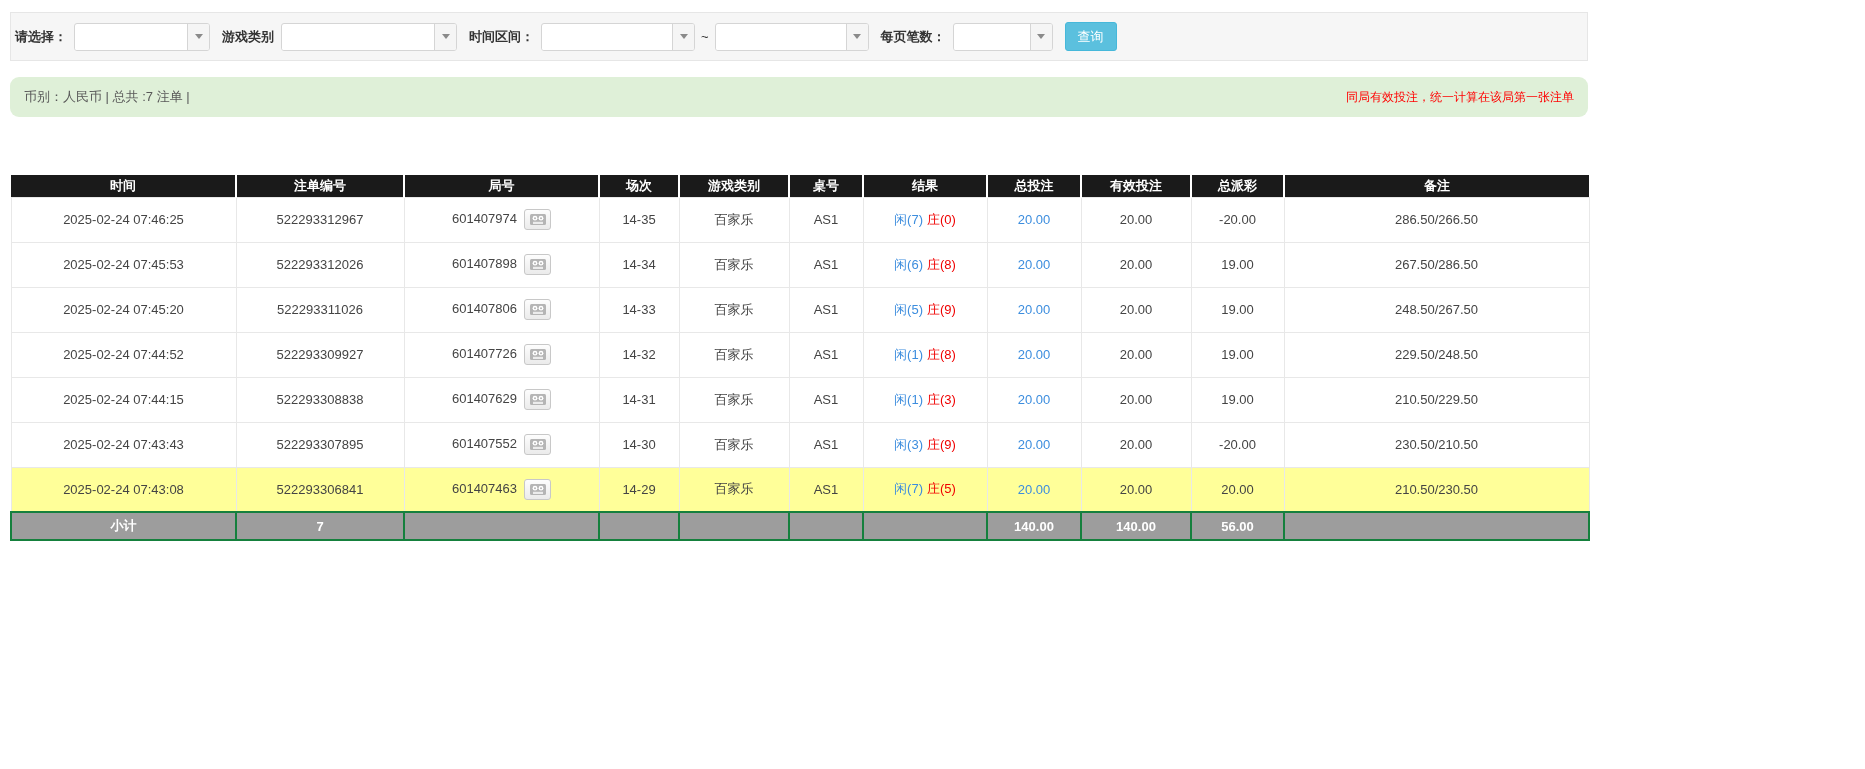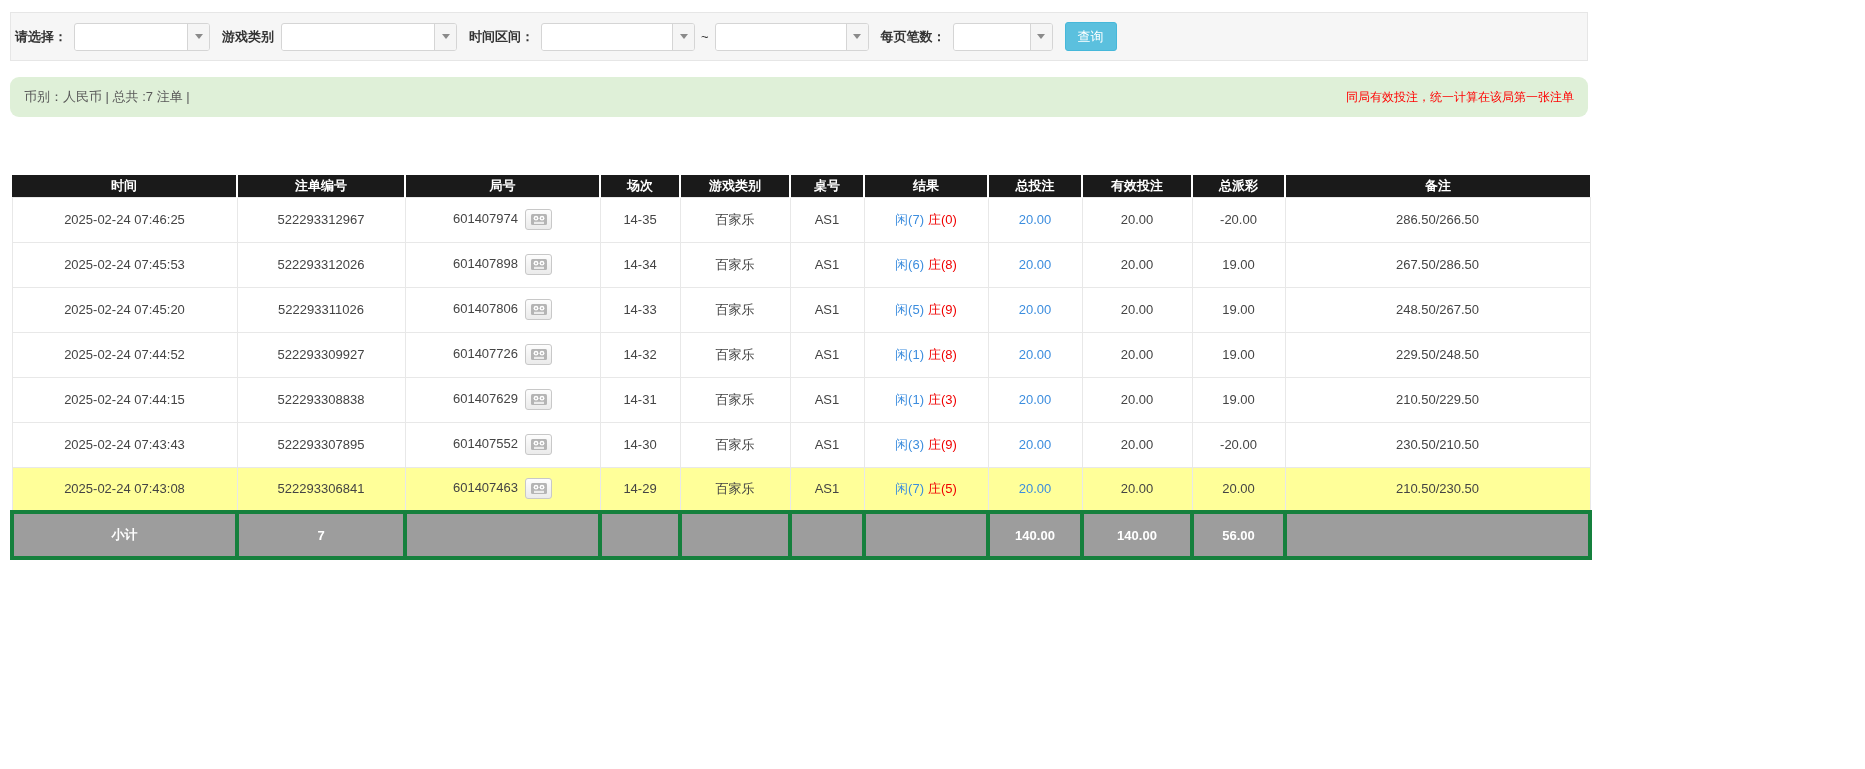--- a/index.html
+++ b/index.html
@@ -72,21 +72,21 @@
   .bet-link { color:#3c8dde; text-decoration:none; cursor:pointer; }
   td.neg { color:#f00000; }
   .video-btn {
     display:inline-flex; align-items:center; justify-content:center;
     width:27px; height:21px; border:1px solid #c8c8c8; border-radius:3px;
     background:linear-gradient(#fdfdfd,#ebebeb); margin-left:7px;
     vertical-align:middle; cursor:pointer;
   }
   tr.footer-row td {
     background:#9d9d9d; color:#fff; font-weight:bold; font-size:13px;
-    height:14px; border:4px solid #15803d; padding:12px 4px;
+    height:14px; border:2px solid #15803d; padding:4px 4px;
   }
 </style>
 </head>
 <body>
 
 <div class="page">
 
 
   <div class="filter-bar">
     <div class="filter-group">

